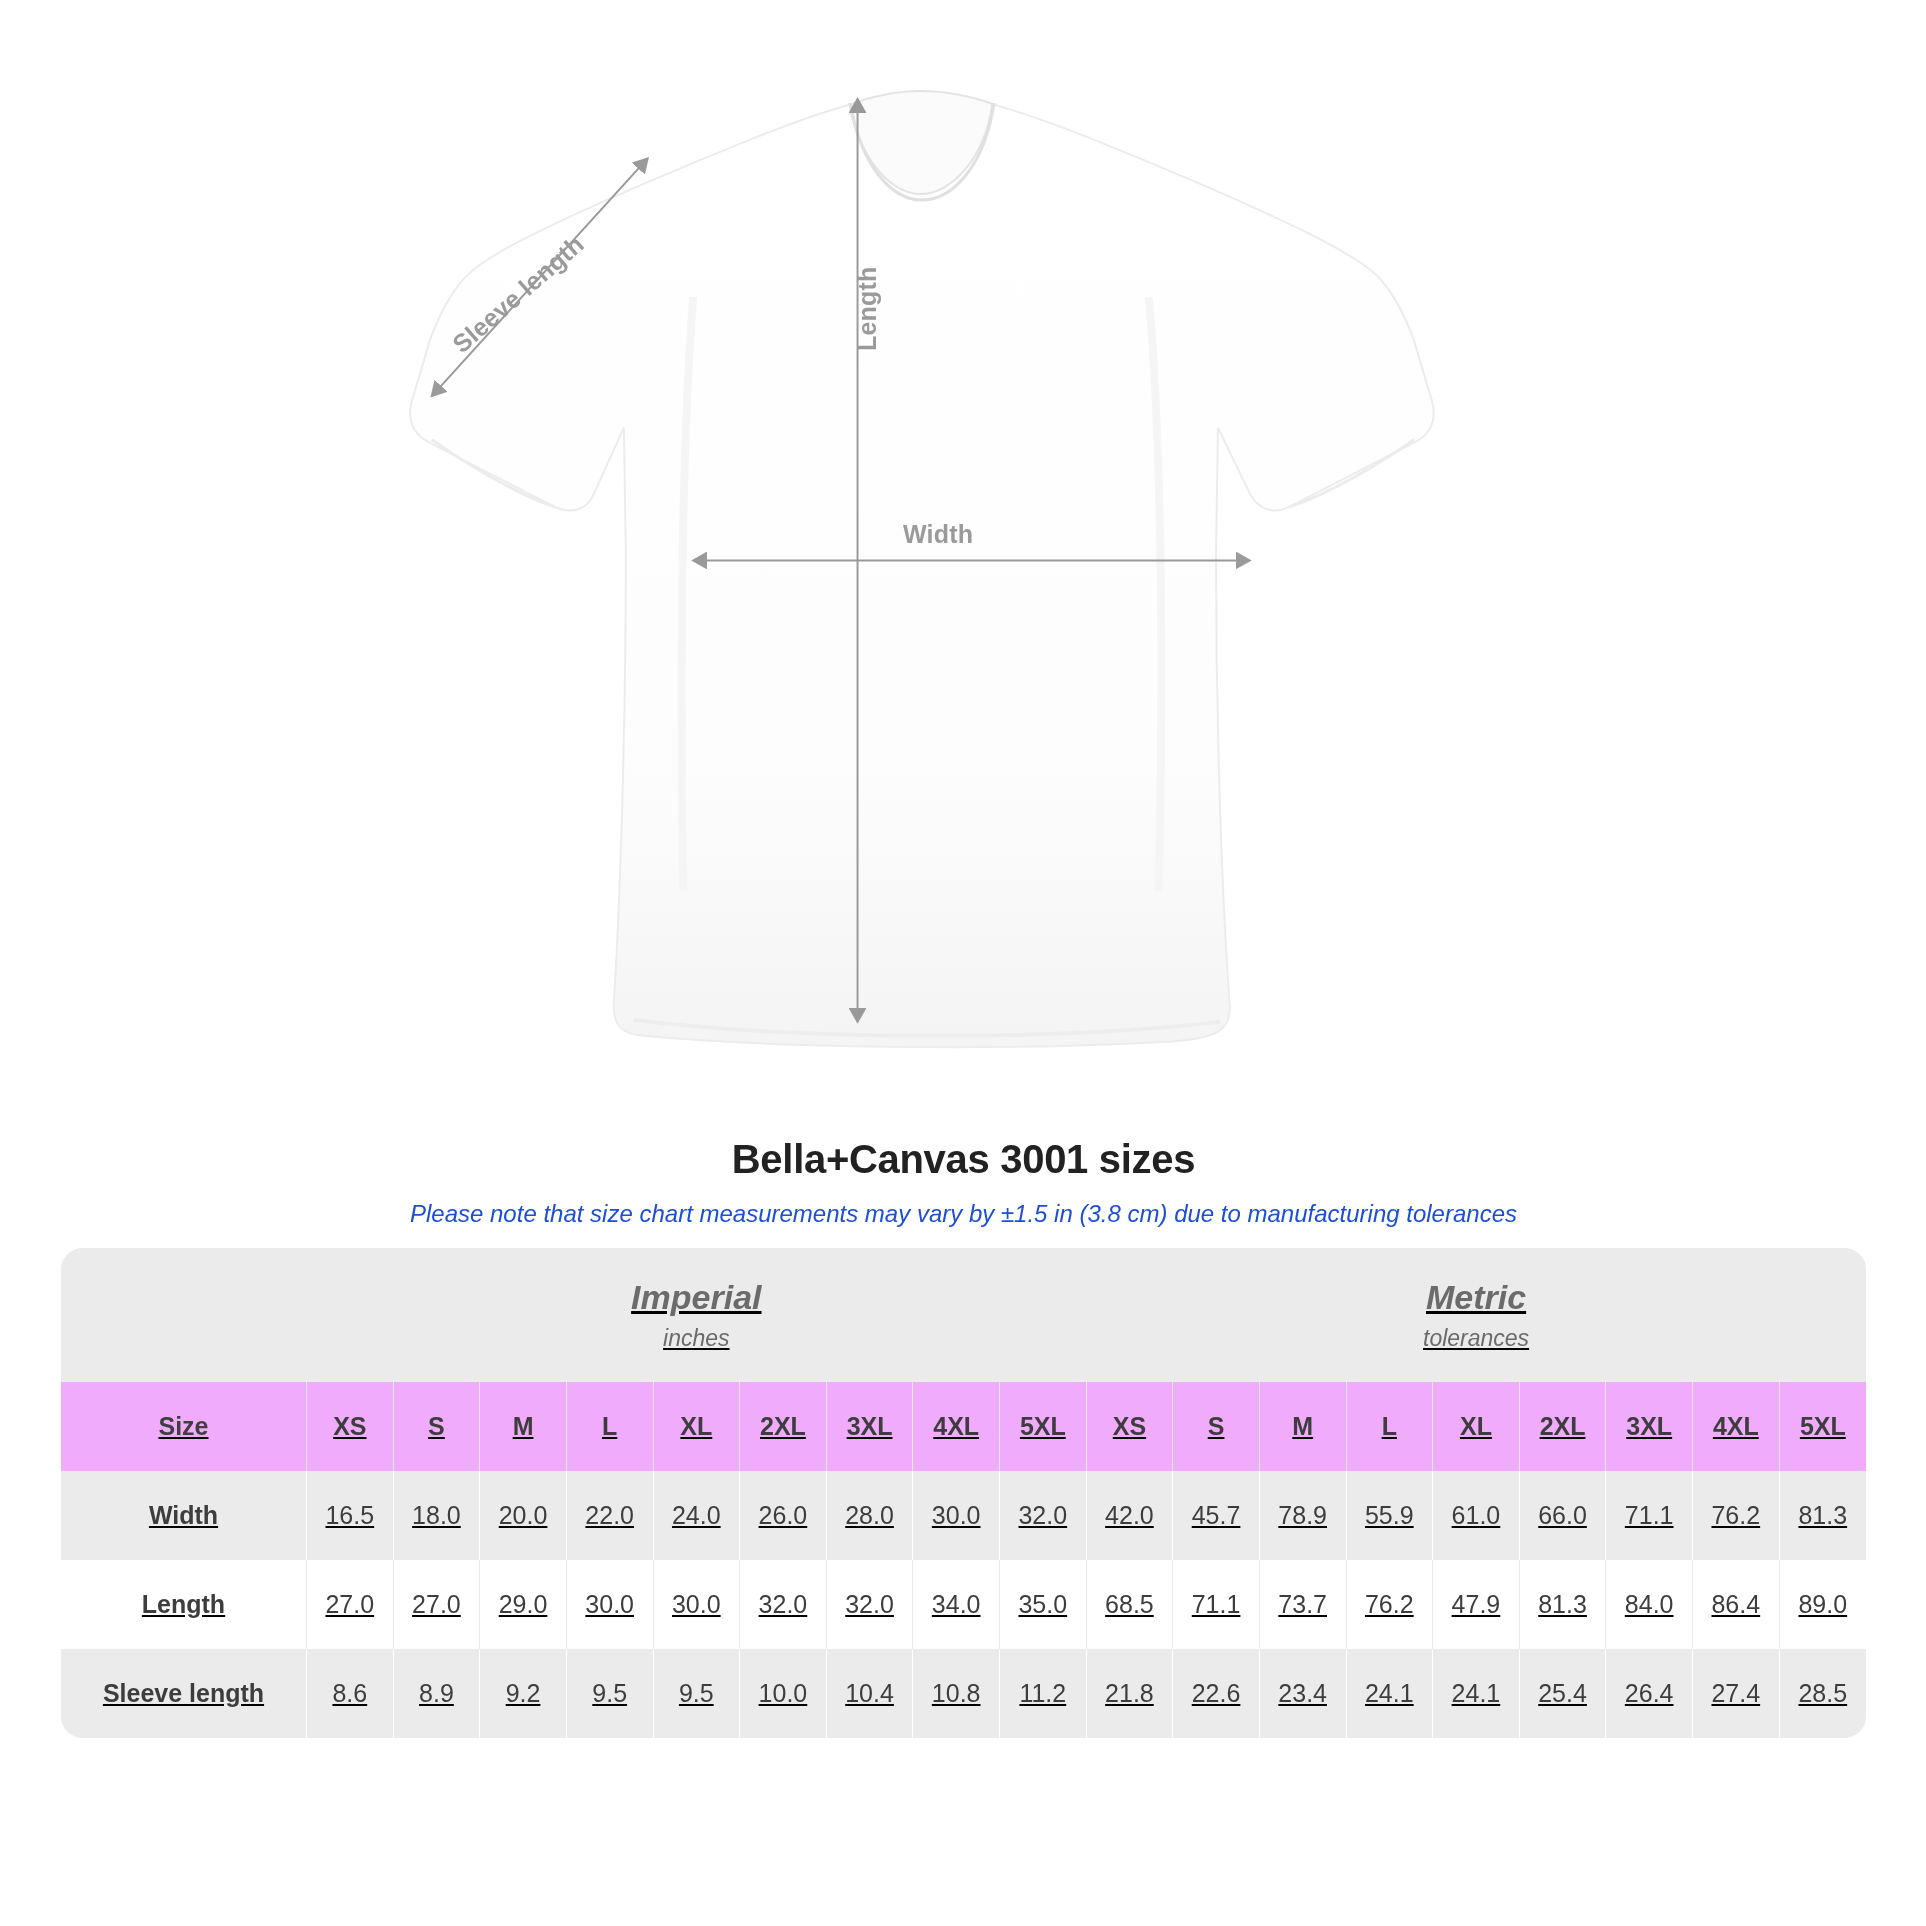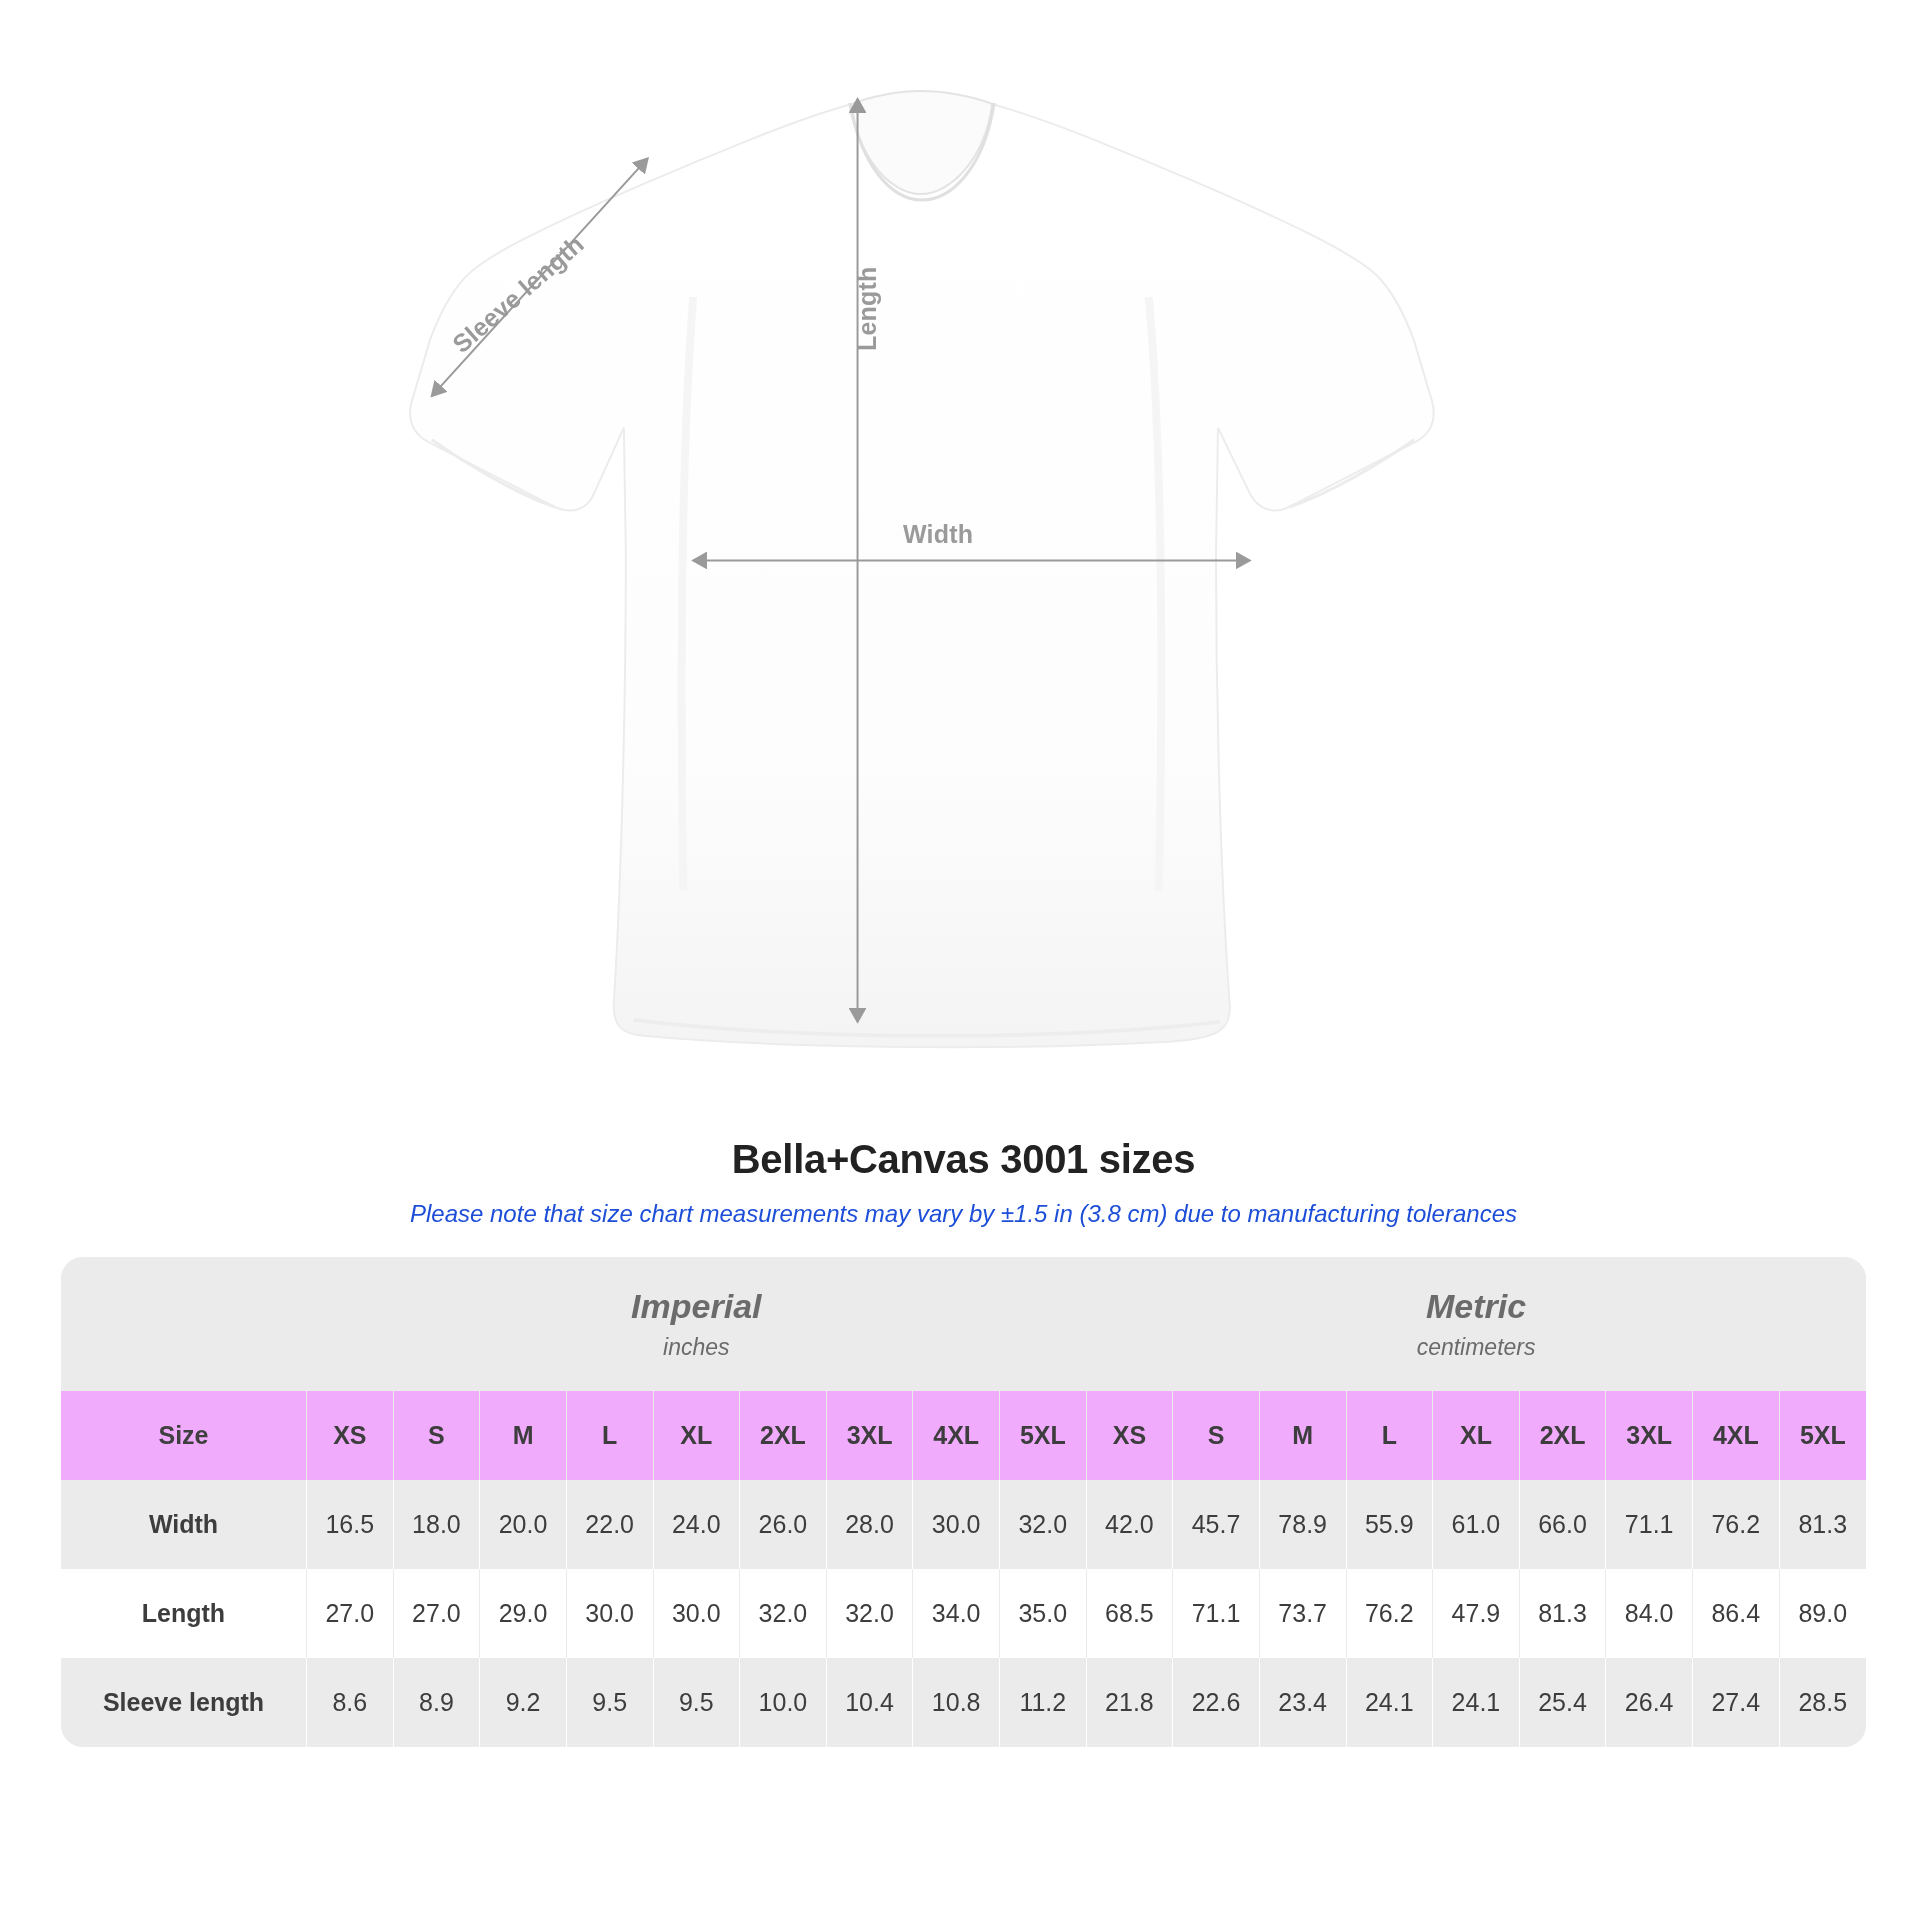--- a/index.html
+++ b/index.html
@@ -57,24 +57,25 @@
   }
   .chart-note {
     margin-top: 18px;
     font-size: 24px;
     font-style: italic;
     color: #1d4ed8;
   }
 
   
   .table-wrap {
-    margin: 29px 61px 0 61px;
+    margin: 20px 61px 0 61px;
     border-radius: 22px;
     overflow: hidden;
     background: #ebebeb;
+    text-decoration: underline;
   }
   table.size-table {
     width: 100%;
     border-collapse: collapse;
     table-layout: fixed;
   }
   table.size-table td, table.size-table th {
     border: none;
     text-align: center;
     vertical-align: middle;
@@ -216,21 +217,21 @@
       </colgroup>
       <tbody>
         <tr class="unit-row">
           <td></td>
           <td colspan="9">
             <div class="unit-title">Imperial</div>
             <div class="unit-sub">inches</div>
           </td>
           <td colspan="9">
             <div class="unit-title">Metric</div>
-            <div class="unit-sub">centimeters</div>
+            <div class="unit-sub">tolerances</div>
           </td>
         </tr>
 
         <tr class="hdr-row">
           <td class="rowlabel">Size</td>
           <td class="sep">XS</td>
           <td class="sep">S</td>
           <td class="sep">M</td>
           <td class="sep">L</td>
           <td class="sep">XL</td>

